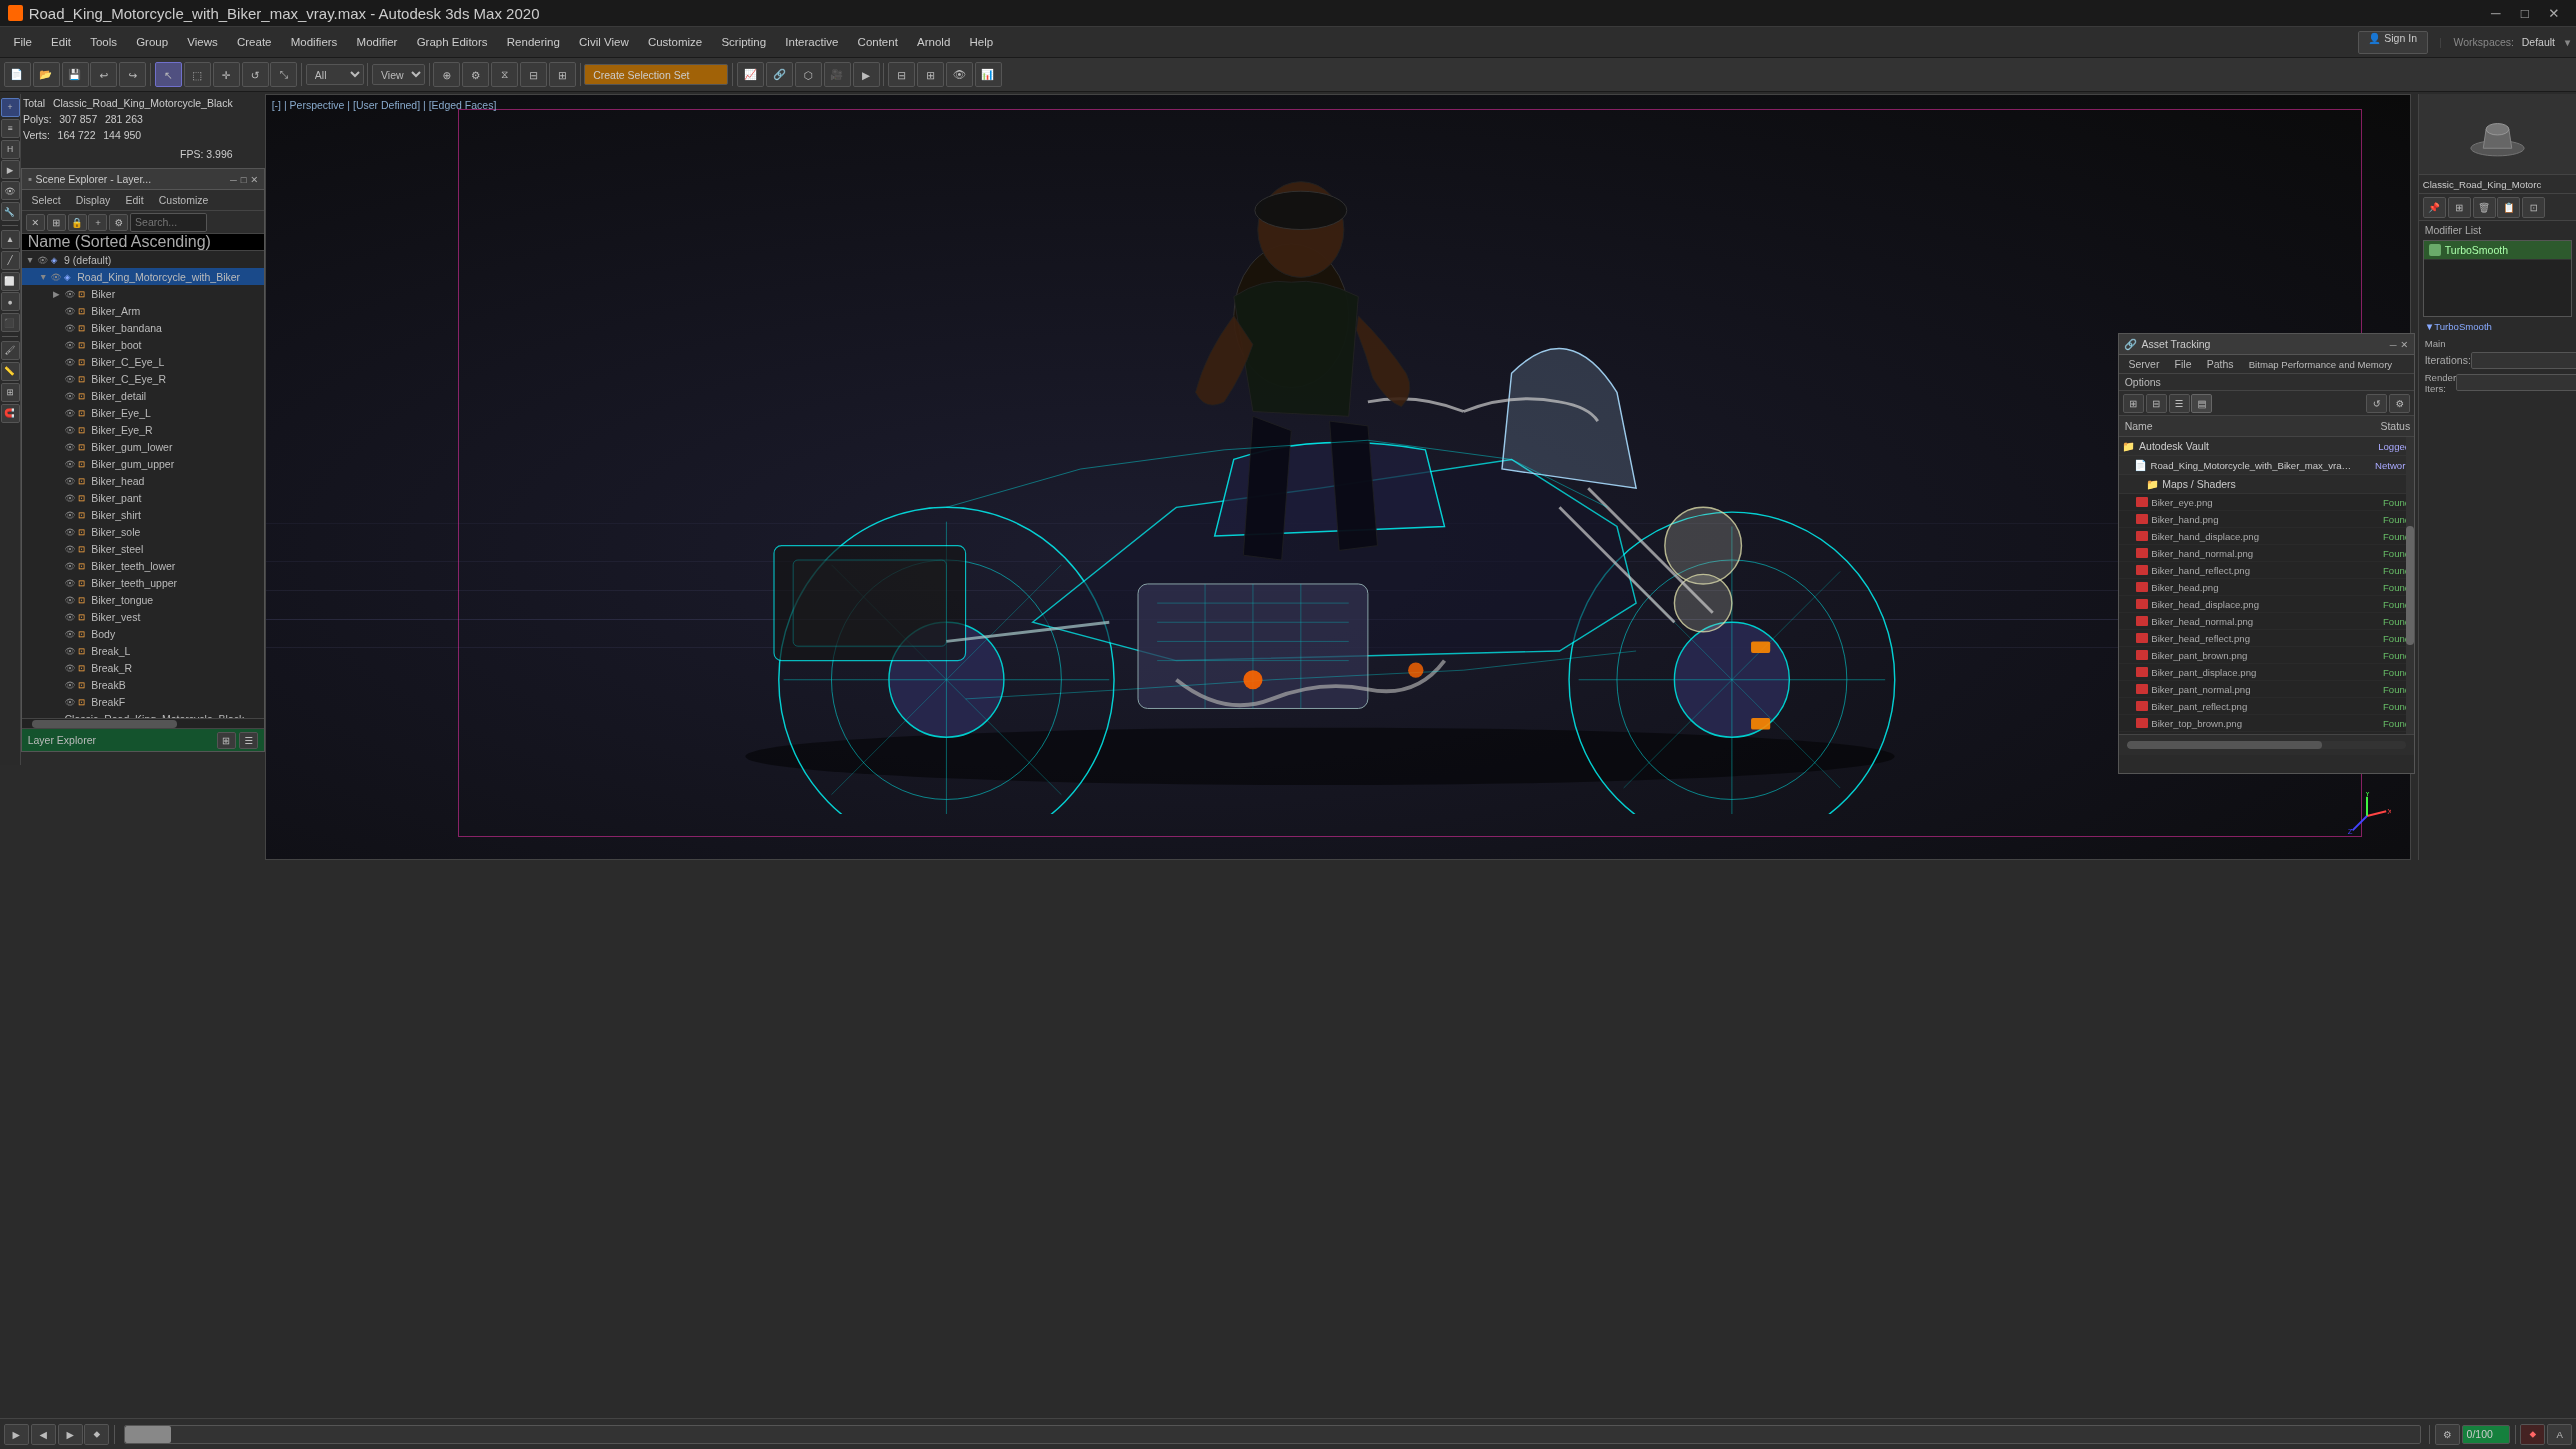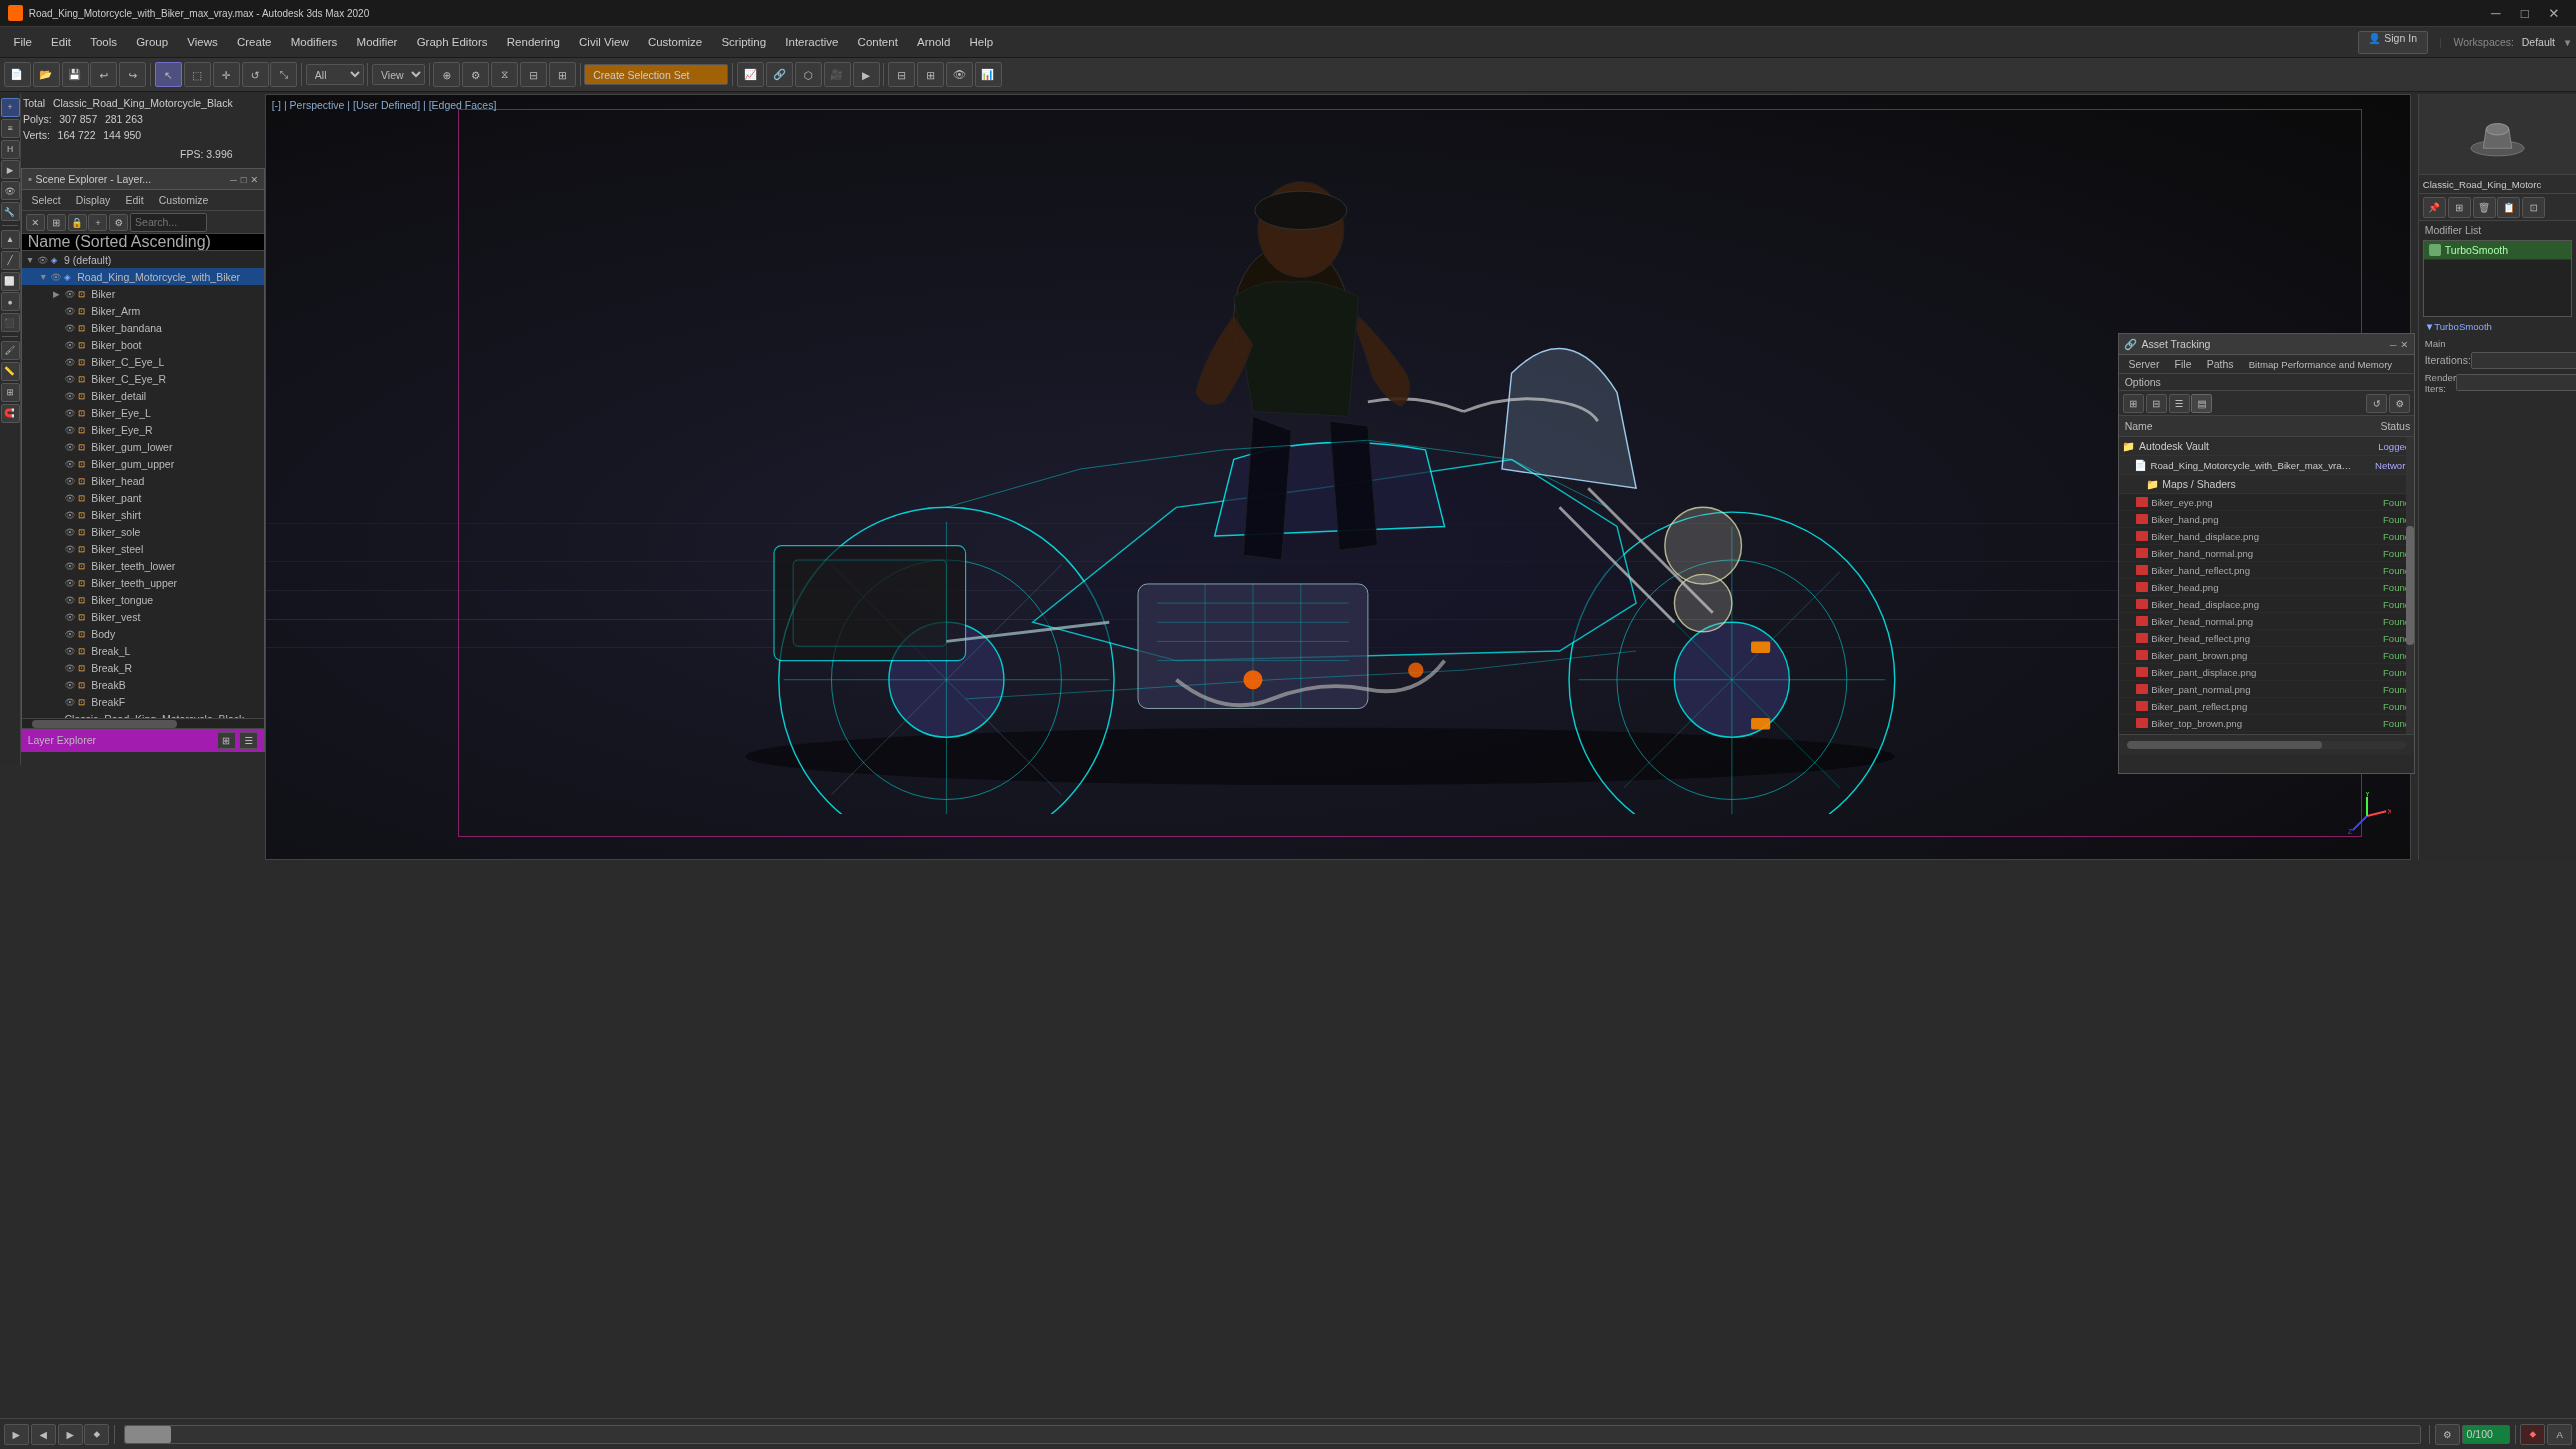--- a/index.html
+++ b/index.html
@@ -26,21 +26,21 @@
     }
     #title-bar-icon {
       width: 15.3px;
       height: 15.3px;
       background: #ff6600;
       border-radius: 1.9px;
       margin-right: 5.7px;
       flex-shrink: 0;
     }
     #title-text {
-      font-size: 10px;
+      font-size: 15px;
       color: #cccccc;
       flex: 1;
     }
     .title-btn {
       width: 29px;
       height: 19px;
       display: flex;
       align-items: center;
       justify-content: center;
       cursor: pointer;
@@ -244,21 +244,21 @@
       flex: 1;
     }
 
     
     #se-bottom {
       position: absolute;
       bottom: 0;
       left: 0;
       width: 100%;
       height: 23px;
-      background: #a21caf;
+      background: #14532d;
       border-top: 1px solid #444;
       display: flex;
       align-items: center;
       padding: 0 5.7px;
       font-size: 10.5px;
       color: #bbb;
     }
 
     
     #right-panel {

